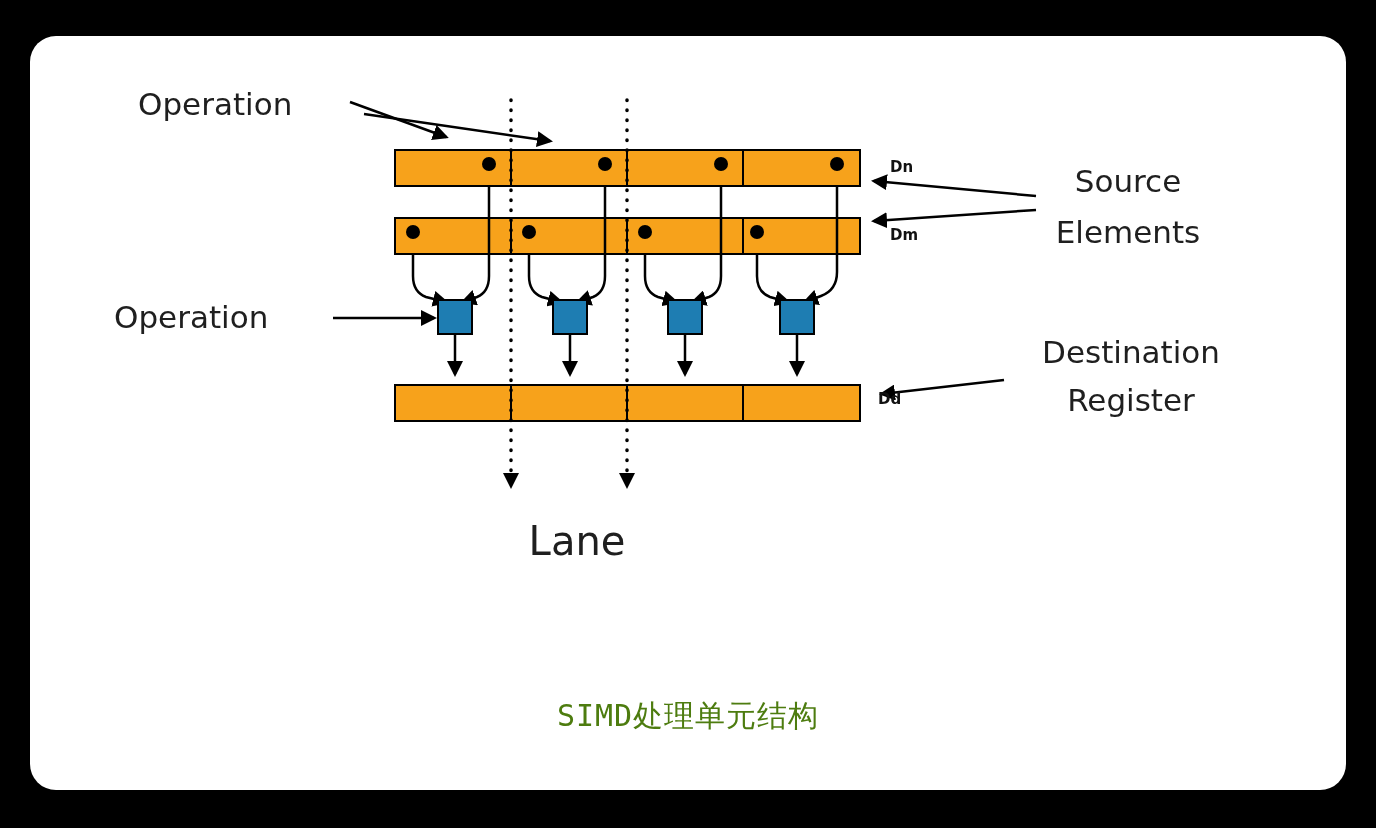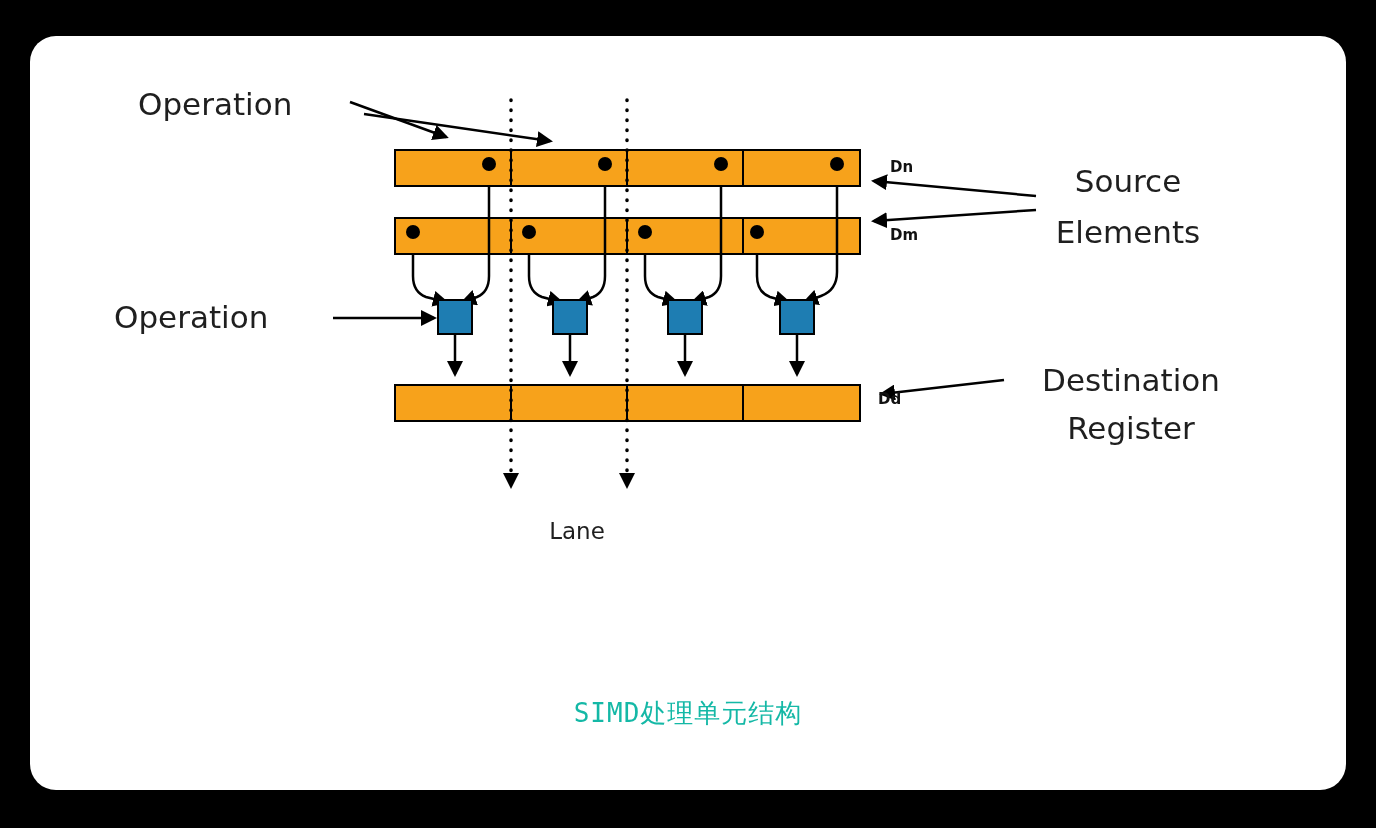--- a/index.html
+++ b/index.html
@@ -15,26 +15,26 @@
   }
   svg.diagram{position:absolute;left:0;top:0;width:1376px;height:828px;z-index:1;}
   .lbl{
     position:absolute;z-index:2;color:#1f1f1f;
     font-family:"DejaVu Sans", sans-serif;
     white-space:pre-line;
   }
   .lbl-elements{left:138px;top:86px;font-size:31px;}
   .lbl-operation{left:114px;top:299px;font-size:31px;}
   .lbl-source{left:1032px;top:156px;width:192px;text-align:center;font-size:31px;line-height:1.65;}
-  .lbl-dest{left:998px;top:356px;width:266px;text-align:center;font-size:31px;line-height:1.55;}
-  .lbl-lane{left:522px;top:518px;width:110px;text-align:center;font-size:23px;}
+  .lbl-dest{left:998px;top:328px;width:266px;text-align:center;font-size:31px;line-height:1.55;}
+  .lbl-lane{left:522px;top:518px;width:110px;text-align:center;font-size:40px;}
   .caption{
     position:absolute;z-index:2;left:0;top:696px;width:1376px;text-align:center;
     font-family:"DejaVu Sans Mono", monospace;
-    font-size:26px;color:#14b8a6;letter-spacing:1px;
+    font-size:30px;color:#4d7c0f;letter-spacing:1px;
   }
   .svg-small-label{font-family:"DejaVu Sans", sans-serif;font-weight:bold;font-size:15px;fill:#111;}
 </style>
 </head>
 <body>
 
 <div class="stage">
   <div class="card"></div>
 
   <svg class="diagram" viewBox="0 0 1376 828" xmlns="http://www.w3.org/2000/svg">

